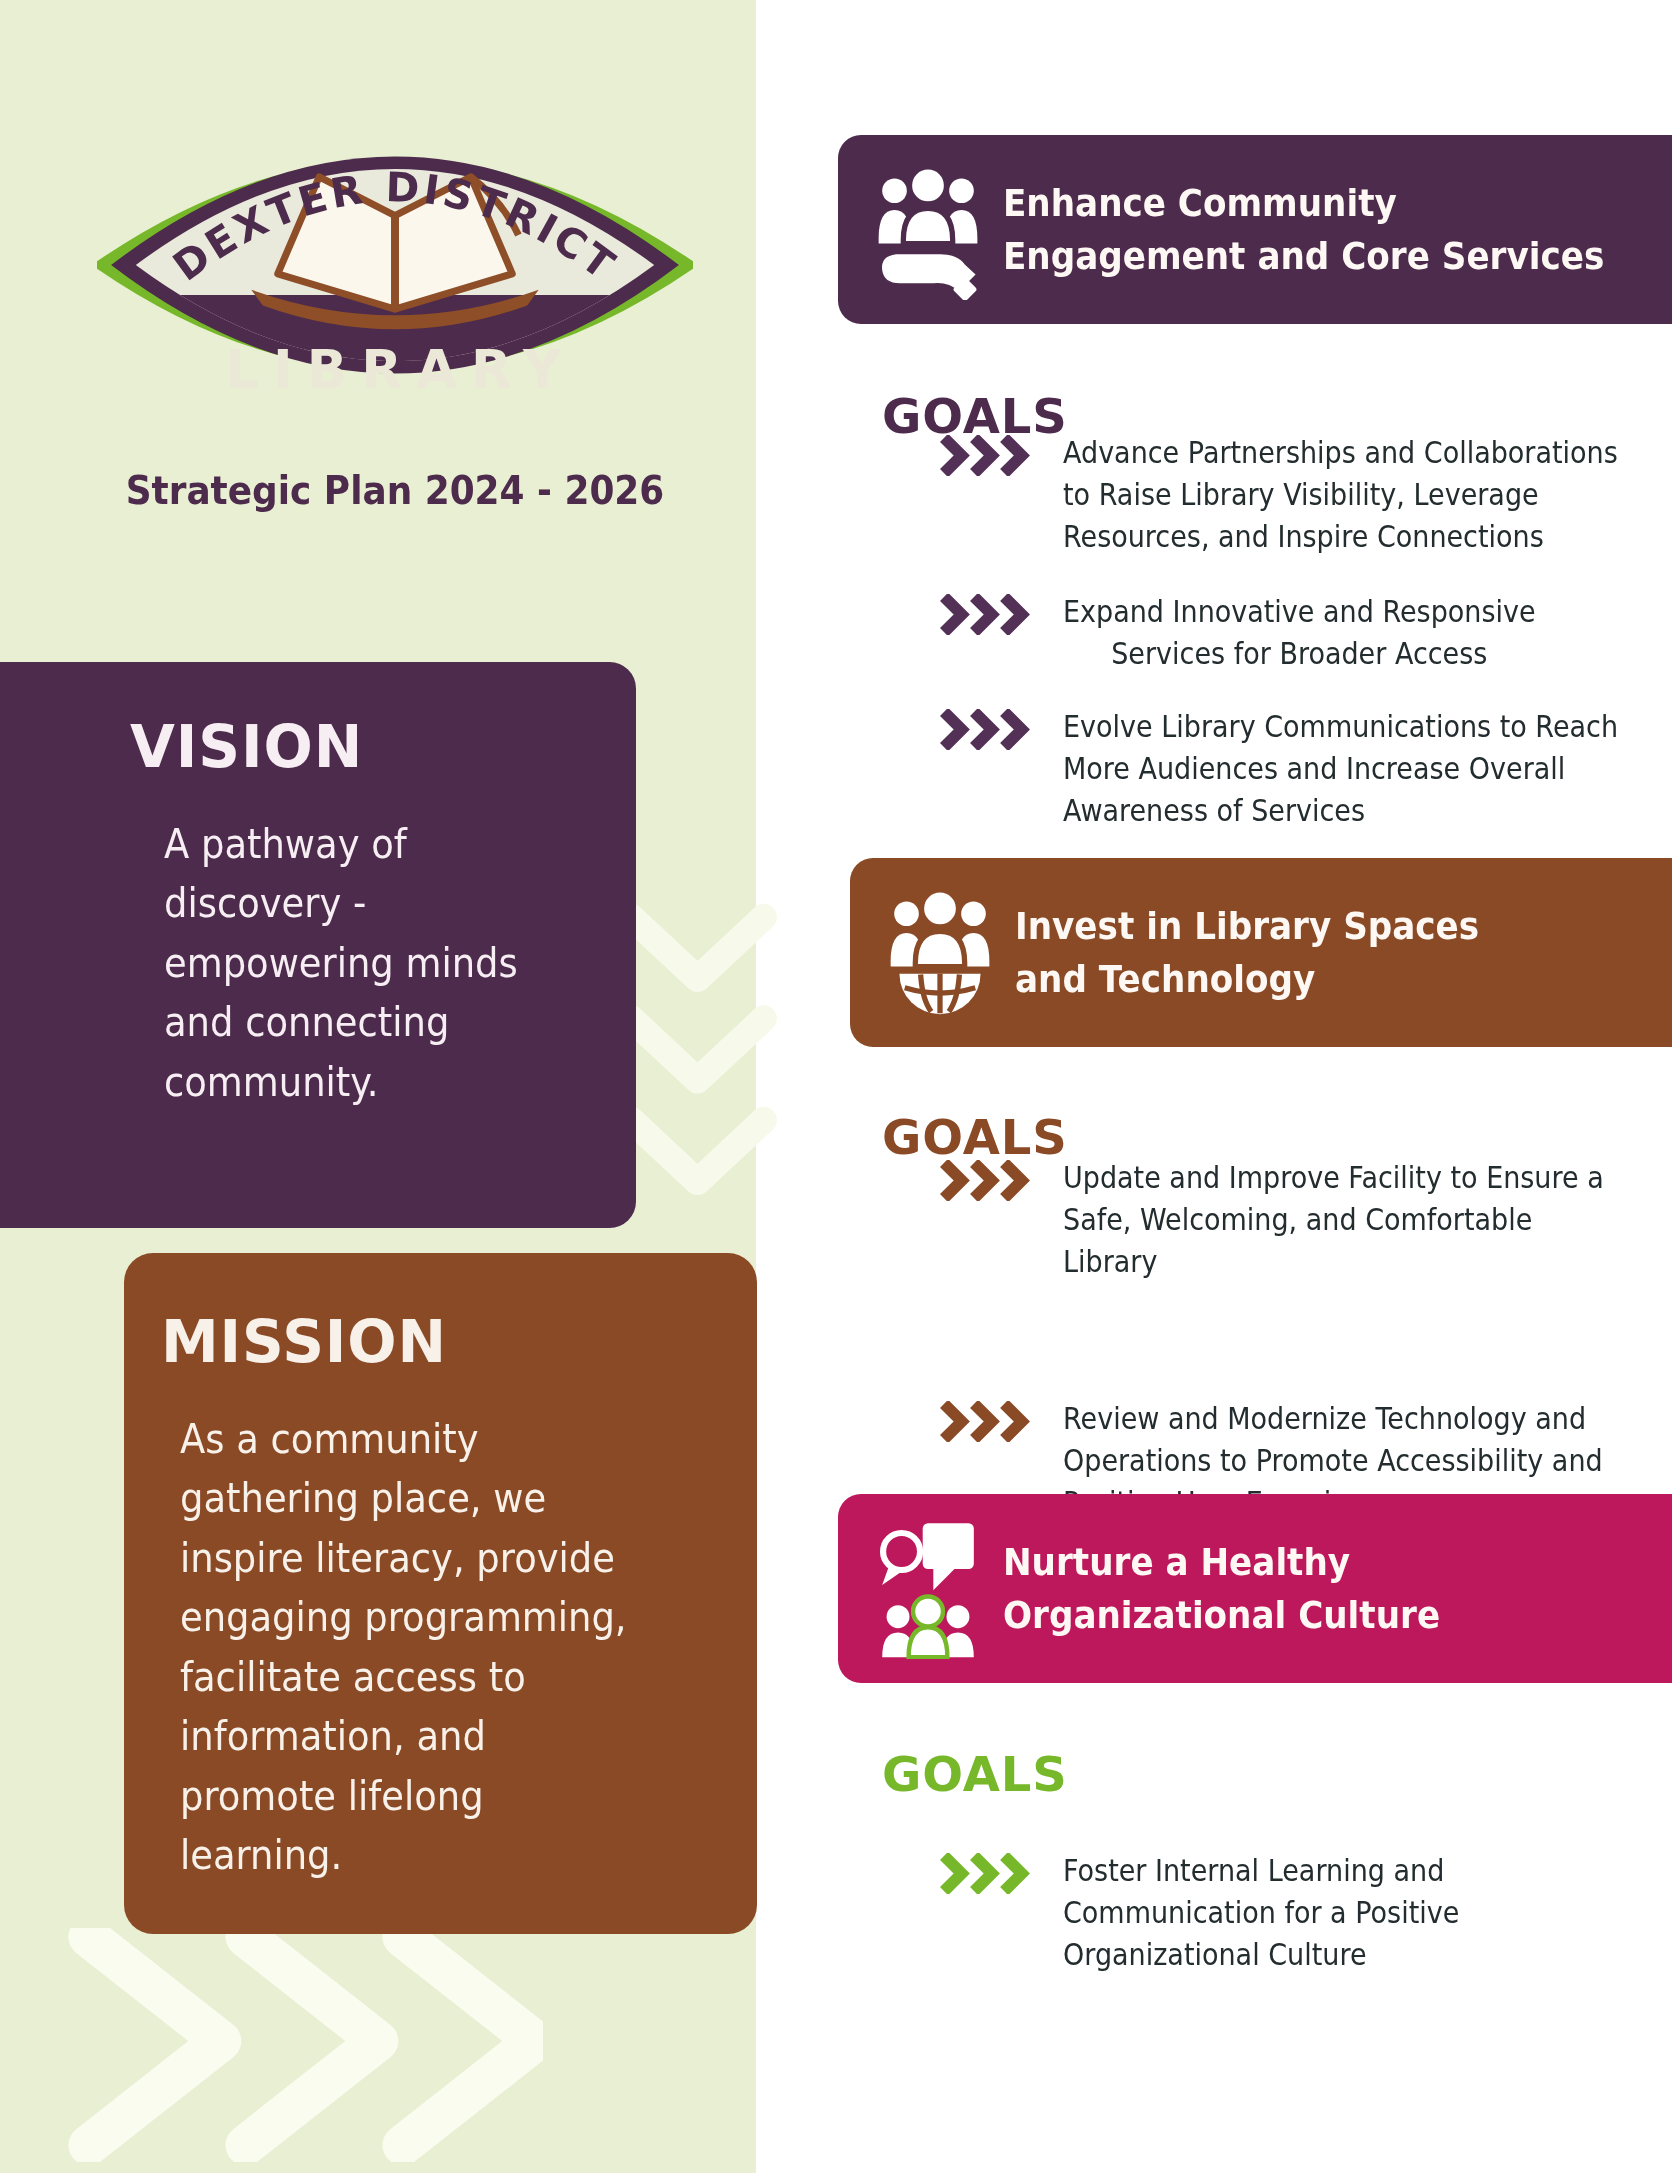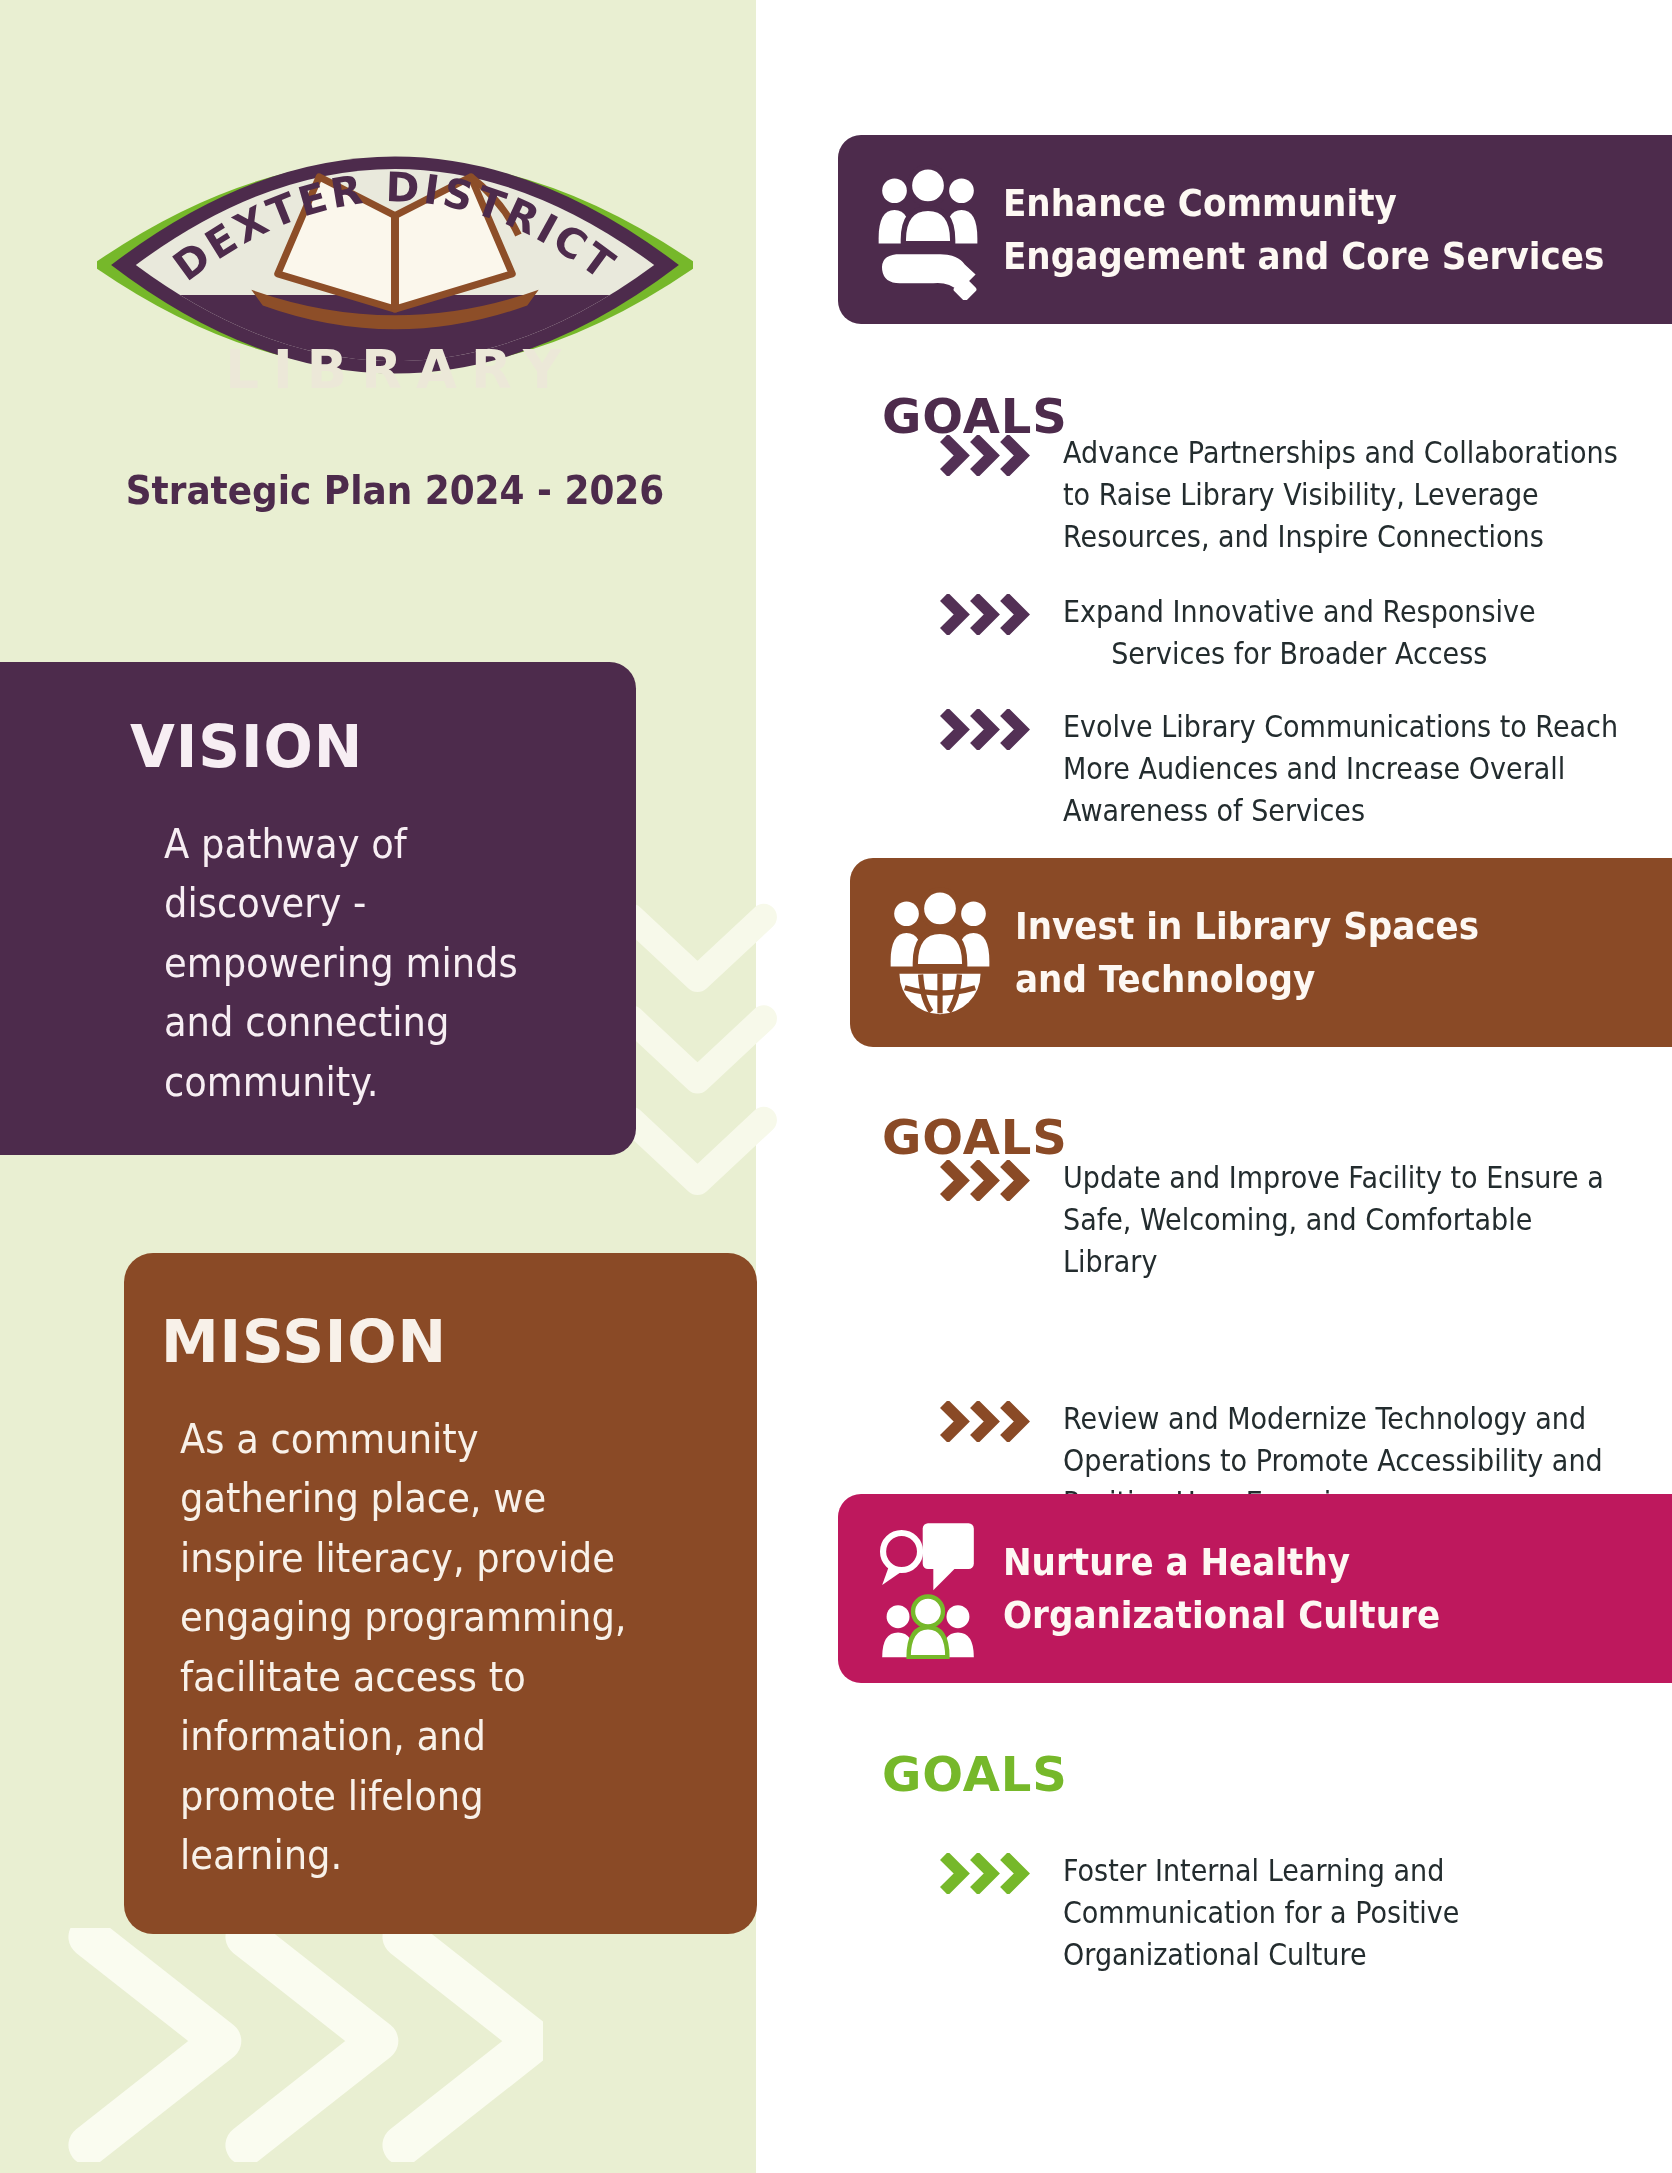--- a/index.html
+++ b/index.html
@@ -17,21 +17,21 @@
   .wm-down { position:absolute; left:618px; top:895px; z-index:1; }
   .wm-right { position:absolute; left:49px; top:1928px; z-index:1; }
 
   
   .badge { position:absolute; left:97px; top:78px; z-index:2; }
 
   .plan-title { position:absolute; left:97px; top:468px; width:596px; text-align:center;
     font-size:39px; font-weight:bold; color:#4d2b4c; z-index:2; transform:scaleX(0.92); transform-origin:center top; }
 
   
-  .vision-box { position:absolute; left:0; top:662px; width:636px; height:493px; background:#4d2b4c;
+  .vision-box { position:absolute; left:0; top:662px; width:636px; height:566px; background:#4d2b4c;
     border-radius:0 26.5px 26.5px 0; z-index:2; padding:51px 0 0 130px; color:#f7eef3; }
   .mission-box { position:absolute; left:124px; top:1253px; width:633px; height:681px; background:#8a4a26;
     border-radius:29px; z-index:2; padding:55px 0 0 37px; color:#f8f1e9; }
   .box-heading { font-size:58px; font-weight:bold; letter-spacing:0.9px; }
   .vision-box .box-body { margin:34px 0 0 34px; font-size:41px; line-height:1.45; font-weight:500; }
   .mission-box .box-body { margin:34px 0 0 19.4px; font-size:41px; line-height:1.45; font-weight:500; }
 
   
   .hdr { position:absolute; left:838px; width:835px; height:189px; border-radius:23px 0 0 23px;
     display:flex; align-items:center; padding-left:37px; gap:22px; z-index:2; }

